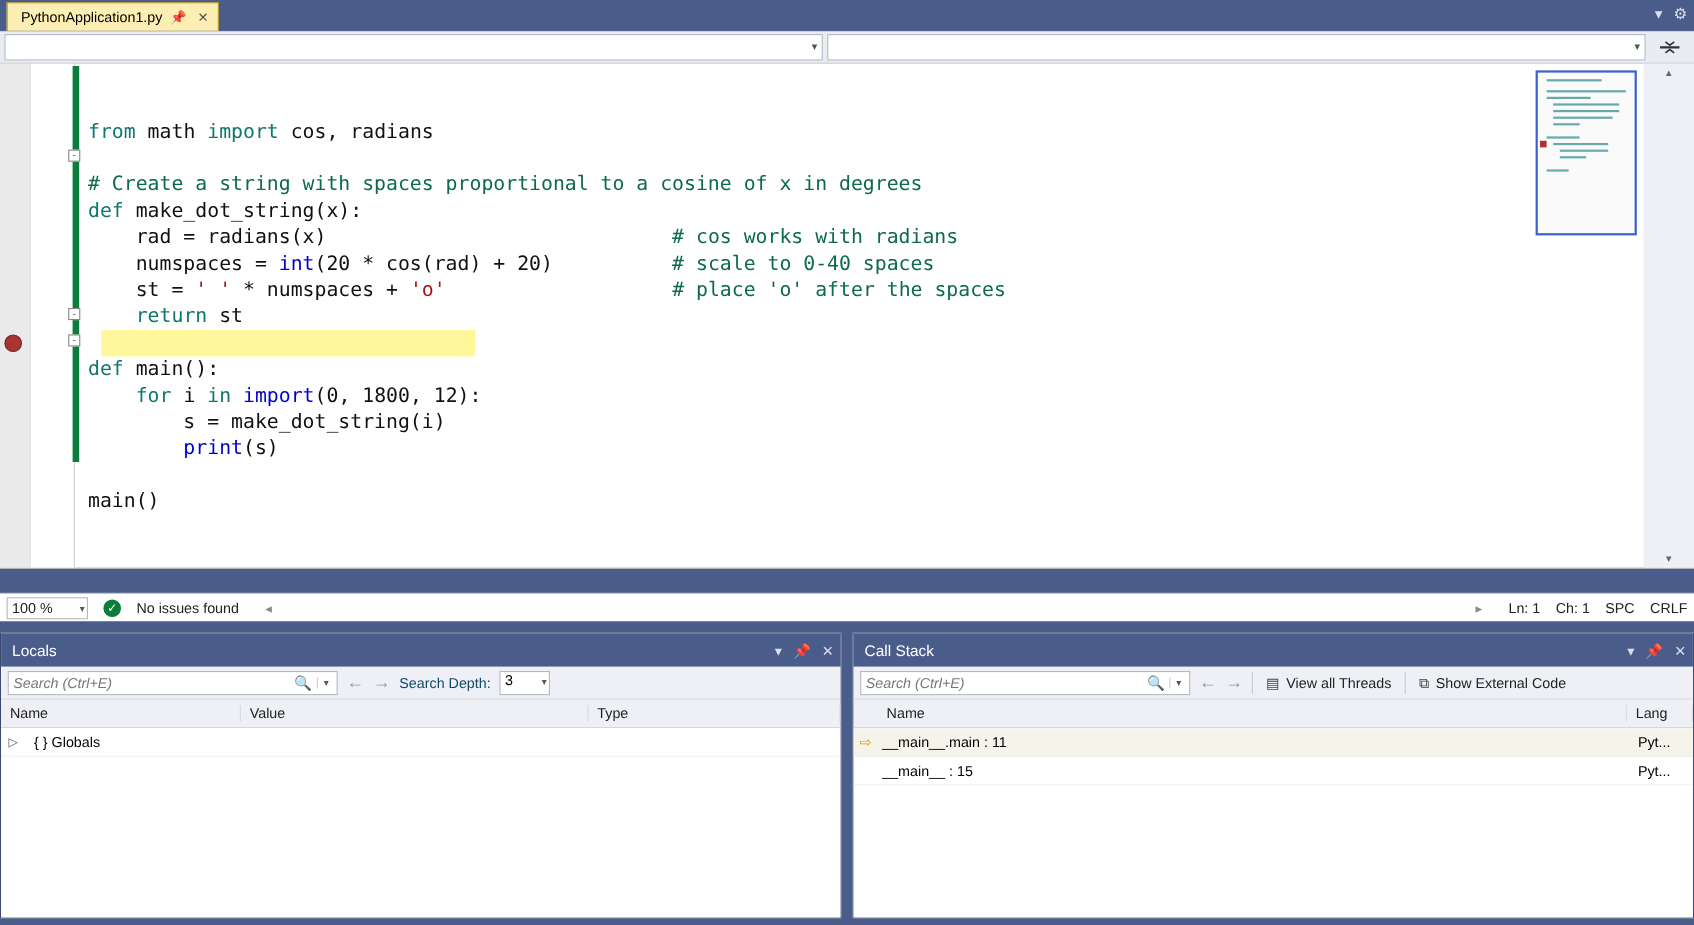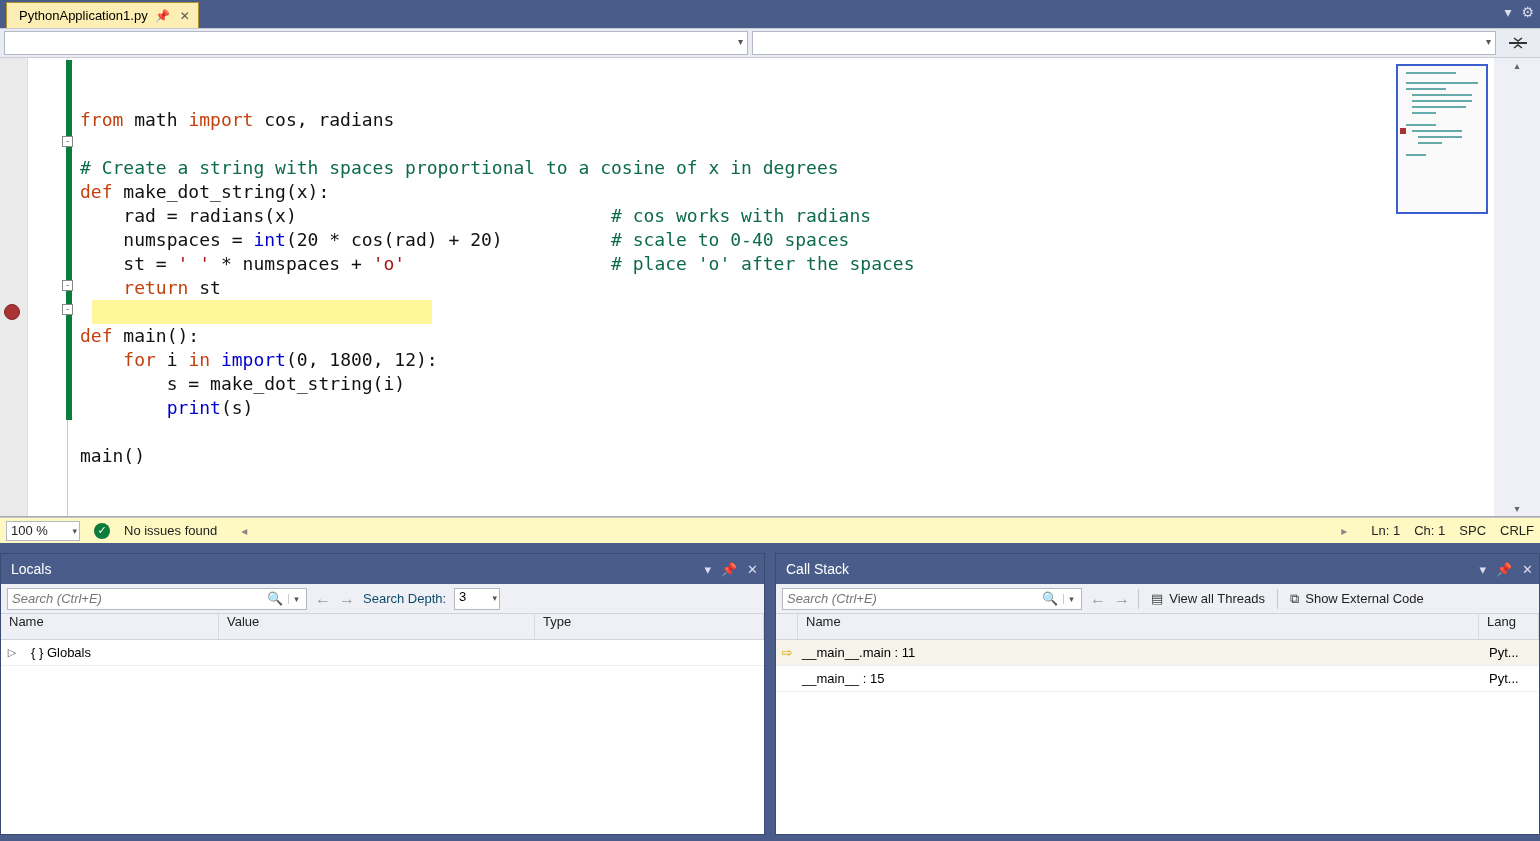--- a/index.html
+++ b/index.html
@@ -127,47 +127,48 @@
     overflow: hidden;
     position: relative;
   }
   .hl-line {
     position: absolute;
     background: #fff79a;
     height: 24px;
     left: 0;
     pointer-events: none;
   }
-  .tok-keyword { color: #c2410c; }
+  .tok-keyword { color: #0f766e; }
   .tok-comment { color: #0d6b4a; }
   .tok-builtin { color: #0000d0; }
   .tok-string { color: #a31515; }
   .mini-map {
     width: 92px;
     background: #fafafa;
     border: 2px solid #3b5fcf;
     margin: 6px;
     height: 150px;
     position: relative;
   }
   .mini-line { position: absolute; height: 2px; background: #6aa; }
   .mini-hl { position: absolute; left: 2px; width: 6px; height: 6px; background: #a33; }
   .editor-vscroll { width: 46px; background: #eef0f5; display: flex; flex-direction: column; align-items: center; }
   .vscroll-btn { font-size: 10px; color: #666; padding: 2px; }
   
   .editor-status {
     height: 26px;
-    background: #fef9c3;
+    background: #ffffff;
     border-top: 1px solid #c3c5cc;
     display: flex;
     align-items: center;
     padding: 0 6px;
     gap: 14px;
     font-size: 13px;
     color: #222;
+    margin-top: 22px;
   }
   .editor-status .zoom {
     width: 74px; height: 20px; background: #fff; border: 1px solid #b3b8c4;
     display: flex; align-items: center; padding: 0 4px; position: relative;
   }
   .editor-status .zoom .dd-arrow { position: absolute; right: 2px; font-size: 9px; color: #555; }
   .editor-status .ok-icon {
     width: 16px; height: 16px; border-radius: 50%; background: #0a7d3a;
     color: #fff; font-size: 11px; display: inline-flex; align-items: center; justify-content: center;
   }
@@ -230,21 +231,21 @@
     width: 46px; height: 22px; background: #fff; border: 1px solid #b3b8c4;
     padding: 0 4px; position: relative;
   }
   .depth-box .dd-arrow { position: absolute; right: 2px; top: 4px; font-size: 9px; color: #555; }
   .toolbar-divider { width: 1px; height: 20px; background: #c6c9d1; }
   .toolbar-btn { display: flex; align-items: center; gap: 6px; color: #222; padding: 0 4px; }
   .toolbar-btn .ico { font-size: 13px; color: #444; }
   
   .grid-hdr {
     height: 26px; background: #eef0f5; border-bottom: 1px solid #d1d4dc;
-    display: flex; font-size: 13px; color: #222;
+    display: flex; align-items: center; font-size: 13px; color: #222;
   }
   .grid-hdr .col { padding: 0 8px; border-right: 1px solid #d6d9e0; }
   .grid-body { flex: 1; background: #fff; overflow: auto; }
   .grid-row {
     height: 26px; display: flex; align-items: center;
     border-bottom: 1px solid #f0f0f0;
     font-size: 13px;
   }
   .grid-row.current { background: #f5f3ea; }
   .row-icon { width: 22px; text-align: center; font-size: 11px; color: #555; }

